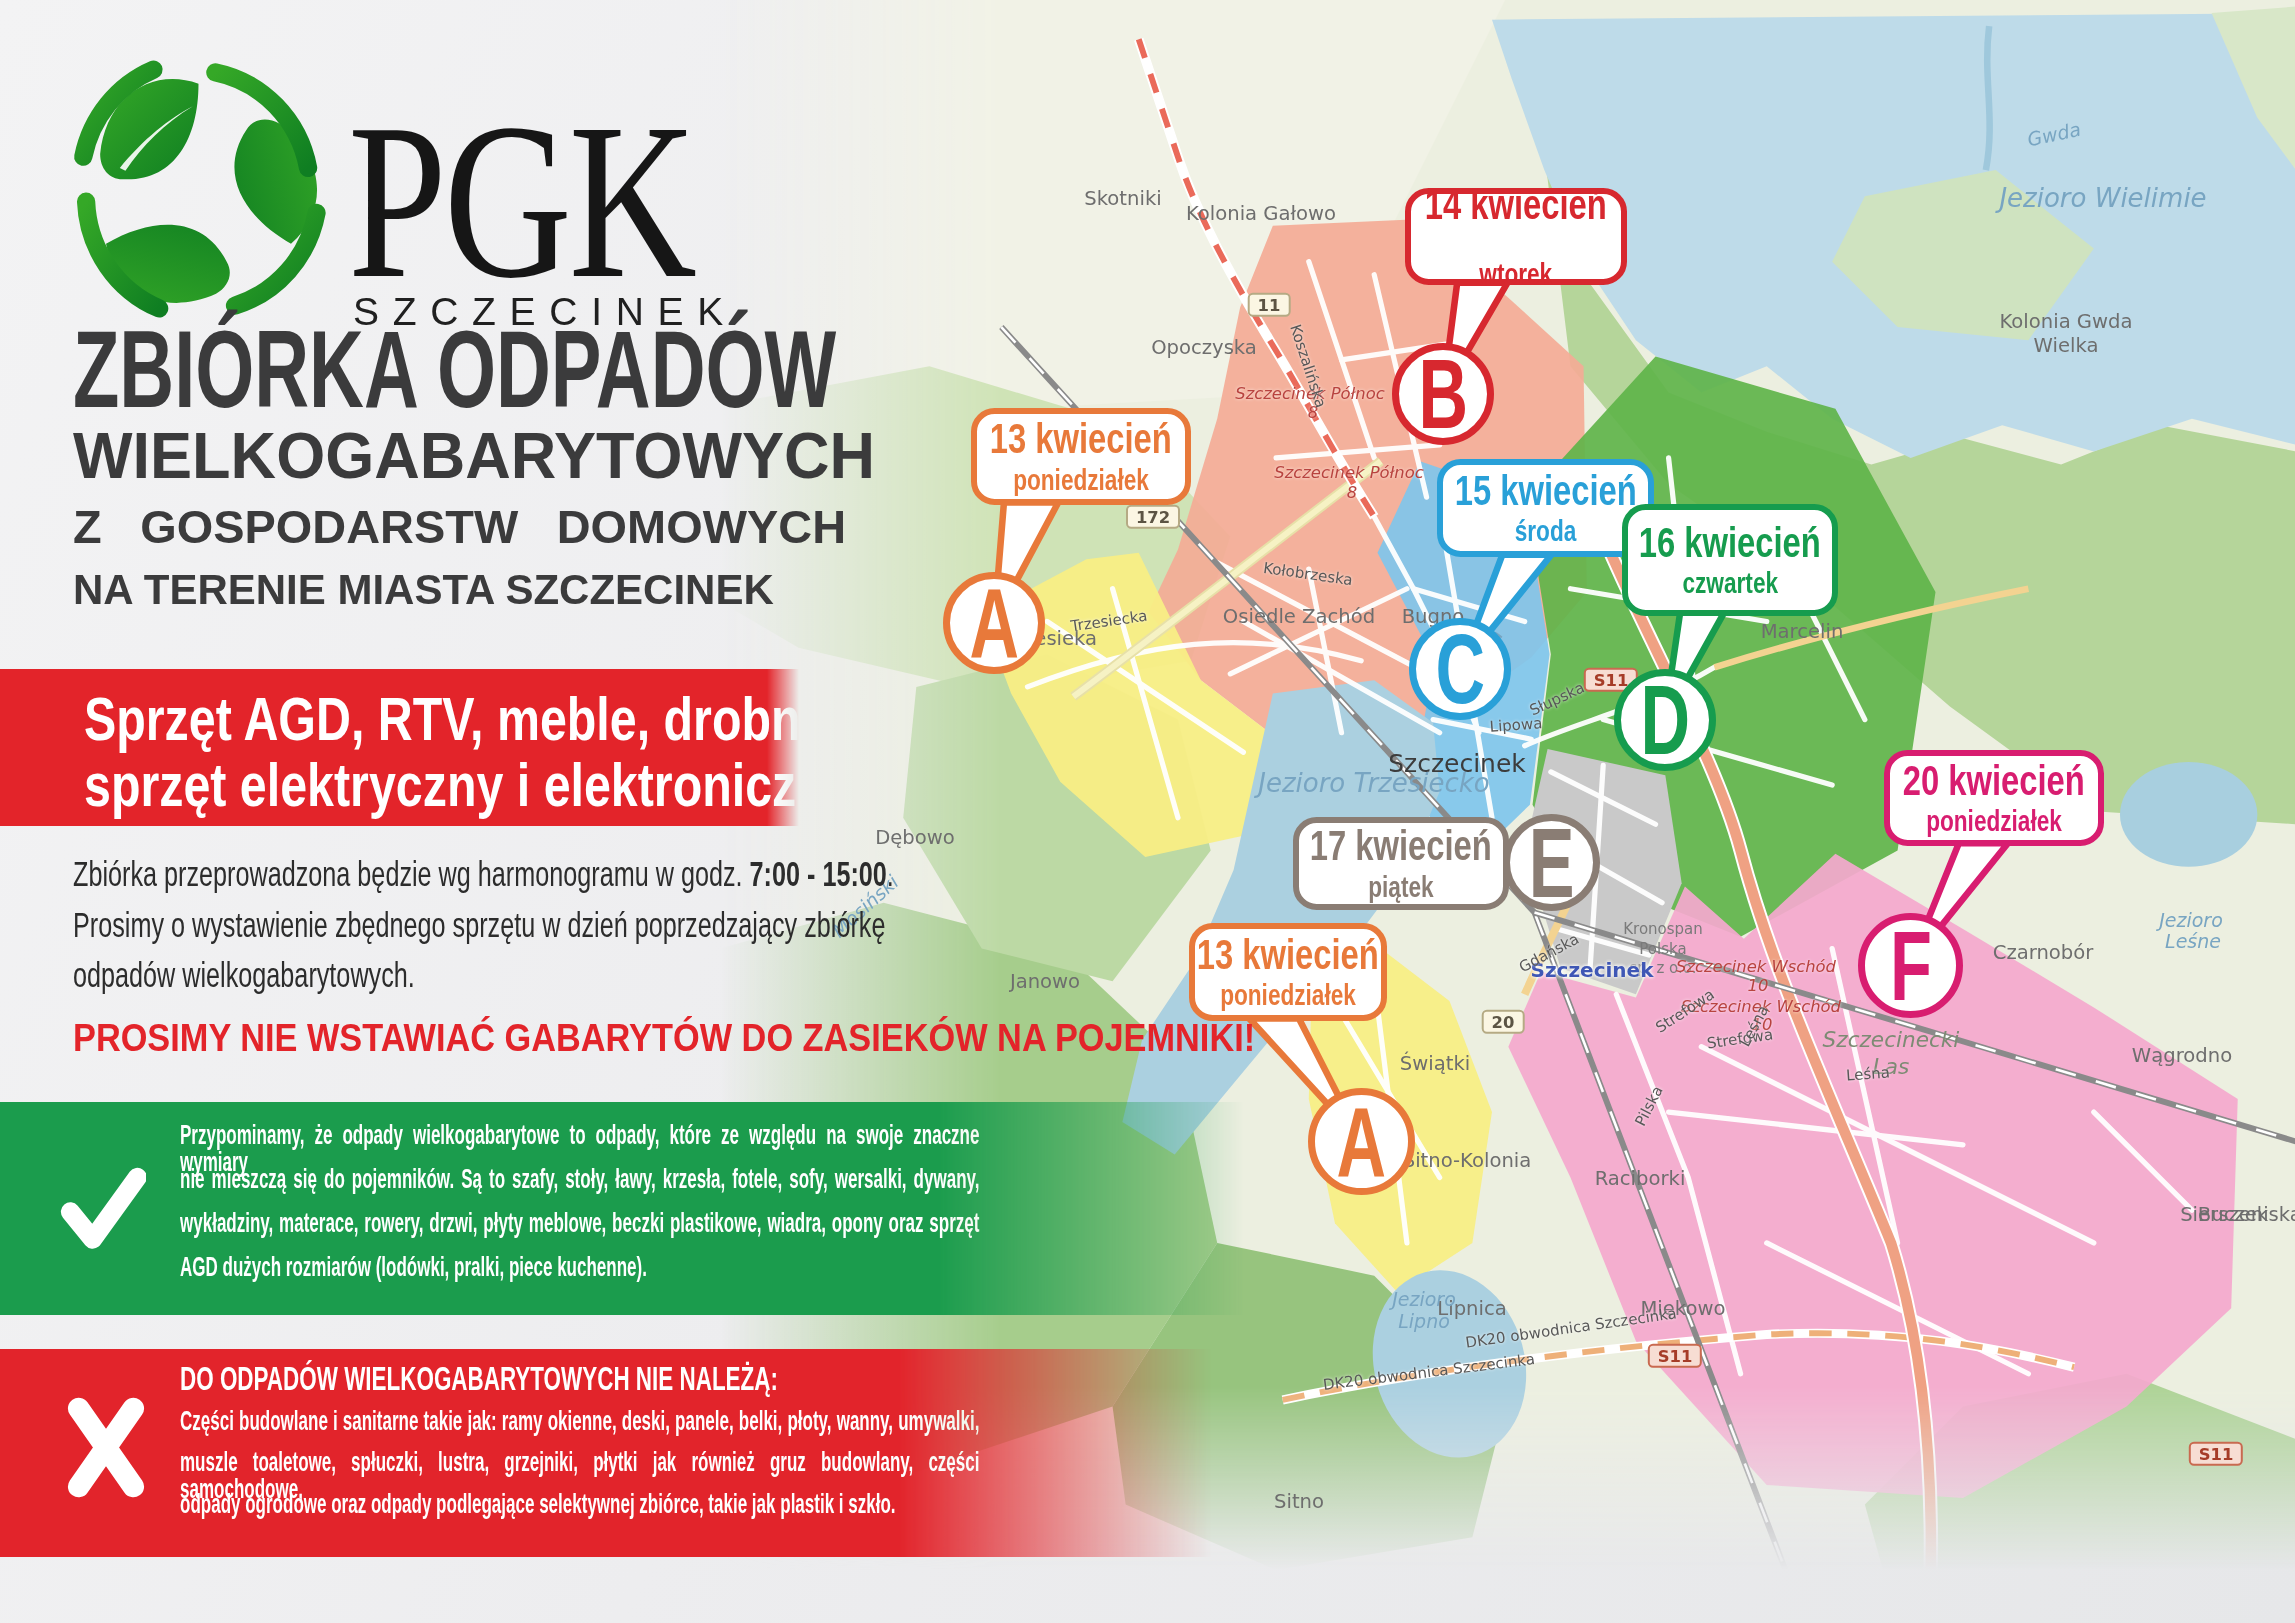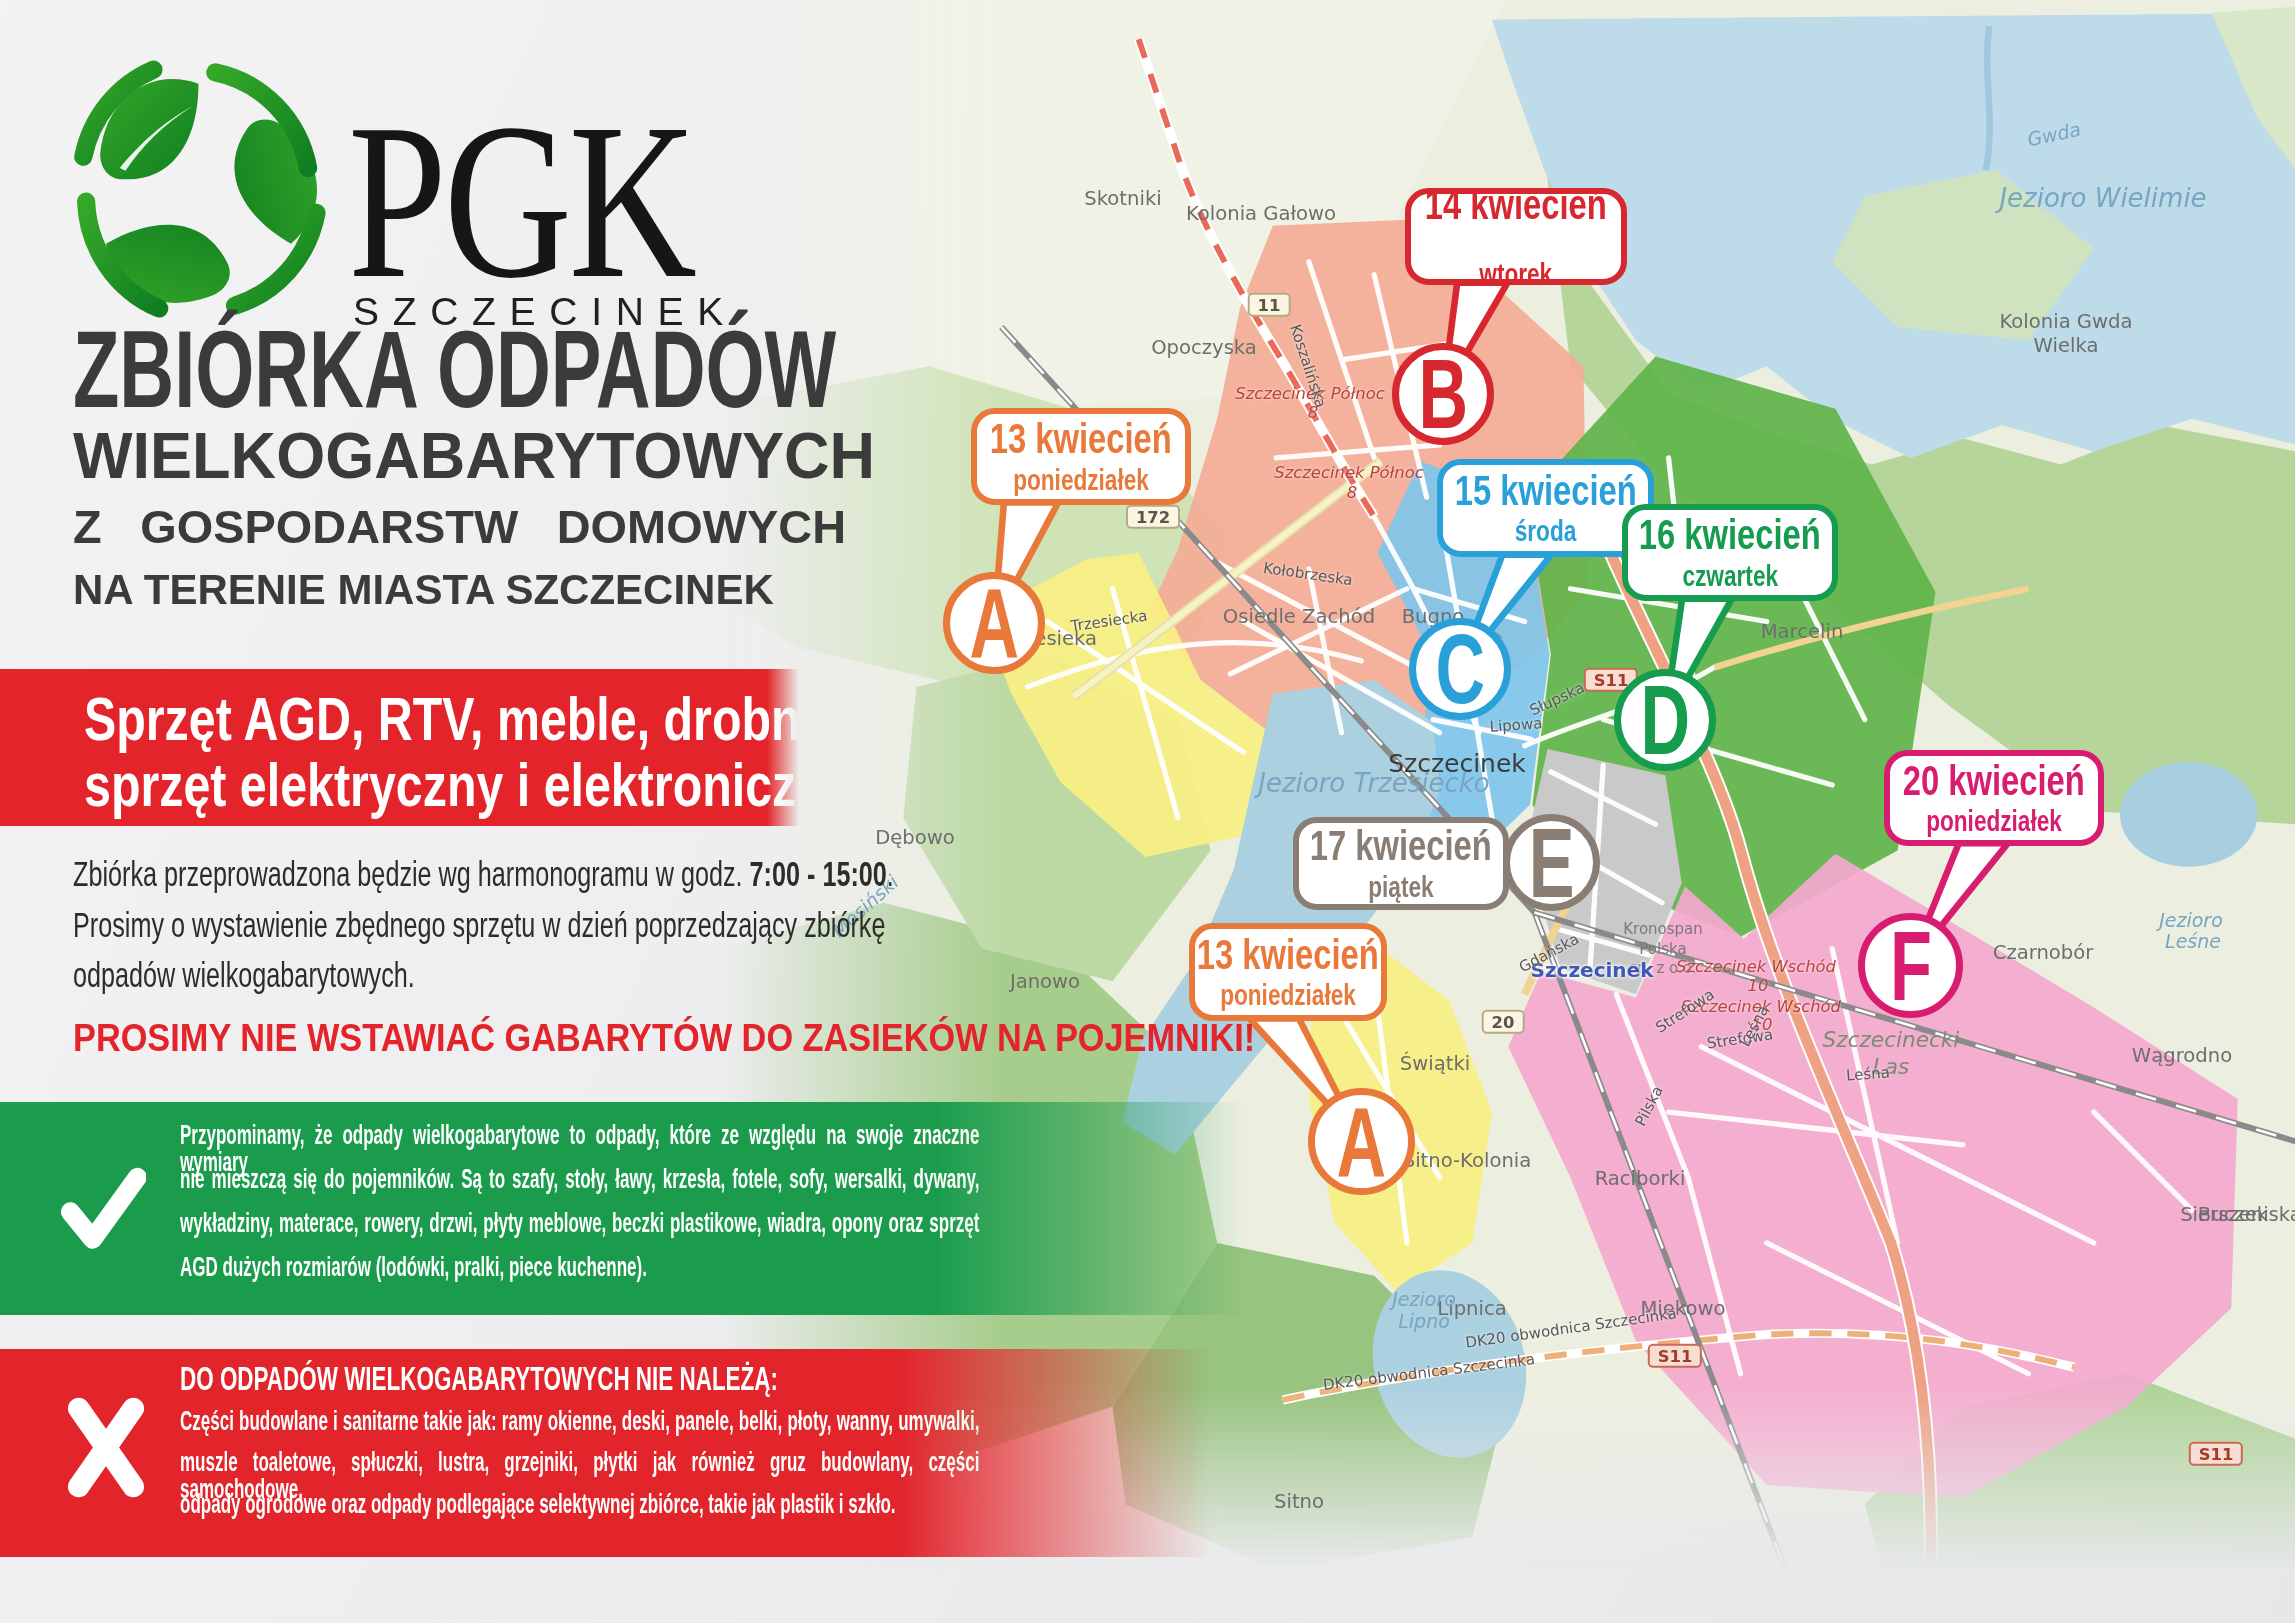--- a/index.html
+++ b/index.html
@@ -259,21 +259,21 @@
       <div class="zcircle" style="left: 1392px; top: 343px; width: 102px; height: 102px; border-color: rgb(215, 40, 47); color: rgb(215, 40, 47);">
         <span class="letter">B</span>
       </div>
       <div class="bubble" style="left: 1437px; top: 459px; width: 217px; height: 98px; border-color: rgb(41, 160, 216); color: rgb(41, 160, 216);">
         <div class="date">15 kwiecień</div>
         <div class="day">środa</div>
       </div>
       <div class="zcircle" style="left: 1409px; top: 618px; width: 102px; height: 102px; border-color: rgb(41, 160, 216); color: rgb(41, 160, 216);">
         <span class="letter">C</span>
       </div>
-      <div class="bubble" style="left: 1622px; top: 504px; width: 216px; height: 97px; border-color: rgb(22, 156, 78); color: rgb(22, 156, 78);">
+      <div class="bubble" style="left: 1622px; top: 504px; width: 216px; height: 112px; border-color: rgb(22, 156, 78); color: rgb(22, 156, 78);">
         <div class="date">16 kwiecień</div>
         <div class="day">czwartek</div>
       </div>
       <div class="zcircle" style="left: 1614px; top: 669px; width: 102px; height: 102px; border-color: rgb(22, 156, 78); color: rgb(22, 156, 78);">
         <span class="letter">D</span>
       </div>
       <div class="bubble" style="left: 1293px; top: 817px; width: 216px; height: 93px; border-color: rgb(138, 125, 116); color: rgb(138, 125, 116);">
         <div class="date">17 kwiecień</div>
         <div class="day">piątek</div>
       </div>

